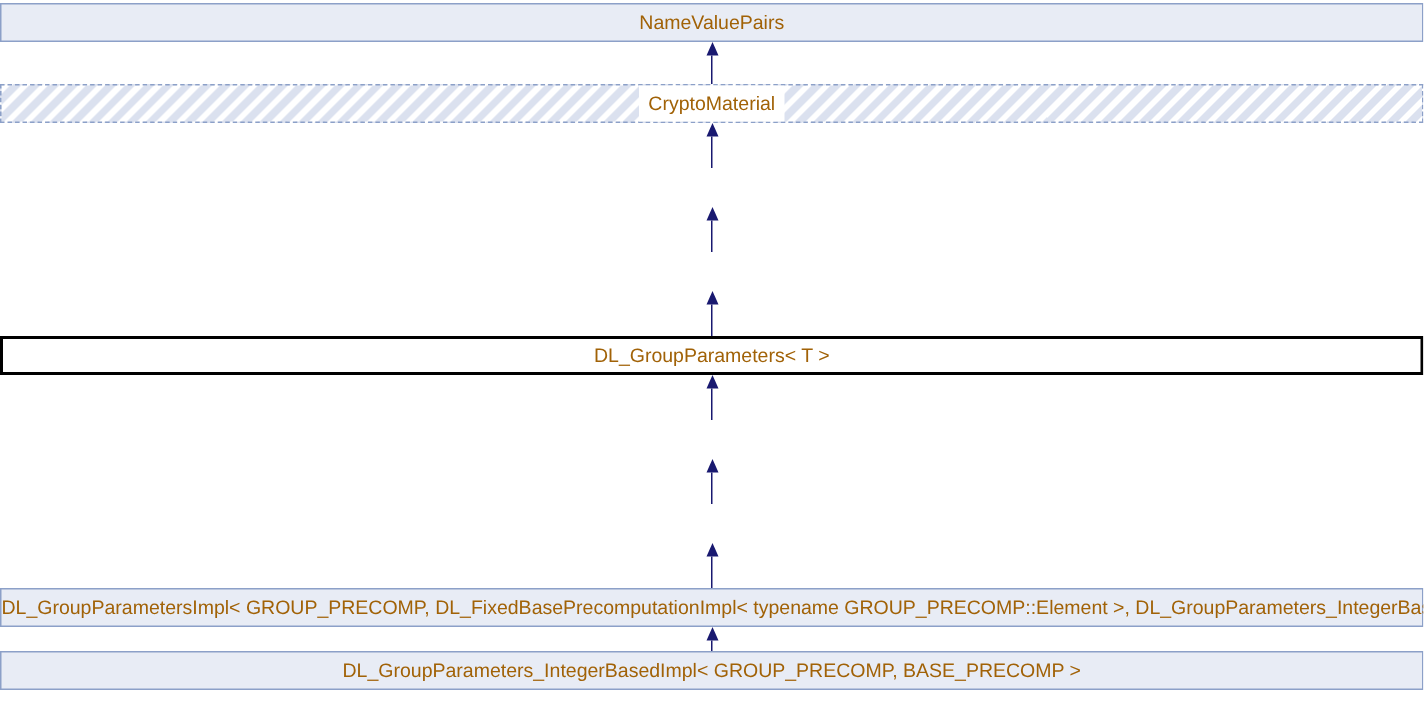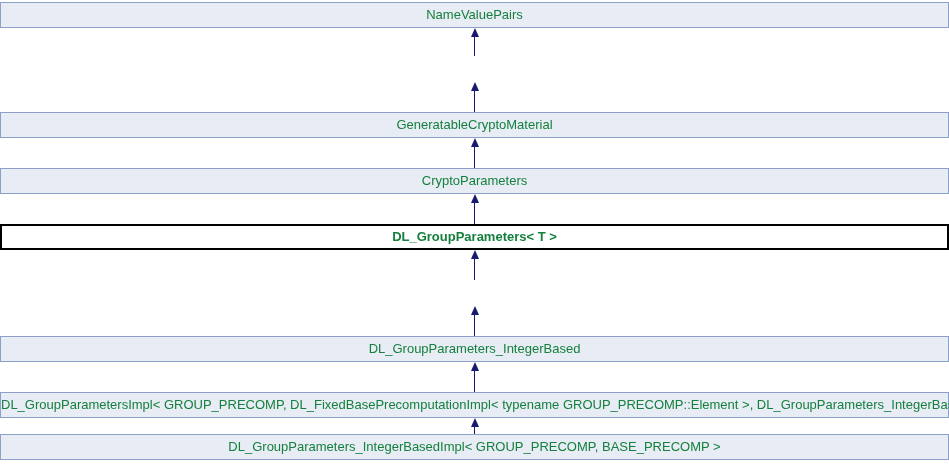--- a/index.html
+++ b/index.html
@@ -15,28 +15,27 @@
     position: absolute;
     left: 0;
     width: 949px;
     height: 26px;
     box-sizing: border-box;
     background: var(--node-fill, #e8ecf5);
     border: 1px solid var(--node-border, #8ca0c8);
     text-align: center;
     line-height: 24px;
     font-size: 13px;
-    color: #15803d;
+    color: #a16207;
     white-space: nowrap;
   }
   .node.current {
     background: var(--current-fill, #ffffff);
     border: 2px solid var(--current-border, #000000);
     line-height: 22px;
-    font-weight: bold;
   }
   .node.hatched {
     background: repeating-linear-gradient(
       135deg,
       #ffffff 0px, #ffffff 4px,
       var(--hatch-stripe, #dbe1ef) 4px, var(--hatch-stripe, #dbe1ef) 9px
     );
     border: 1px dashed var(--node-border, #8ca0c8);
   }
   .node-label { display: inline-block; }
@@ -73,38 +72,35 @@
 
   <div class="node" style="top:2px">
     <span class="node-label">NameValuePairs</span>
   </div>
 
   <div class="edge" style="top:28px;height:28px">
     <span class="arrowhead"></span>
     <span class="edge-line"></span>
   </div>
 
+  <div class="node hatched" style="top:56px">
+    <span class="node-label">CryptoMaterial</span>
+  </div>
 
   <div class="edge" style="top:82px;height:30px">
     <span class="arrowhead"></span>
     <span class="edge-line"></span>
   </div>
 
-  <div class="node" style="top:112px">
-    <span class="node-label">GeneratableCryptoMaterial</span>
-  </div>
 
   <div class="edge" style="top:138px;height:30px">
     <span class="arrowhead"></span>
     <span class="edge-line"></span>
   </div>
 
-  <div class="node" style="top:168px">
-    <span class="node-label">CryptoParameters</span>
-  </div>
 
   <div class="edge" style="top:194px;height:30px">
     <span class="arrowhead"></span>
     <span class="edge-line"></span>
   </div>
 
   <div class="node current" style="top:224px">
     <span class="node-label">DL_GroupParameters&lt; T &gt;</span>
   </div>
 
@@ -112,23 +108,20 @@
     <span class="arrowhead"></span>
     <span class="edge-line"></span>
   </div>
 
 
   <div class="edge" style="top:306px;height:30px">
     <span class="arrowhead"></span>
     <span class="edge-line"></span>
   </div>
 
-  <div class="node" style="top:336px">
-    <span class="node-label">DL_GroupParameters_IntegerBased</span>
-  </div>
 
   <div class="edge" style="top:362px;height:30px">
     <span class="arrowhead"></span>
     <span class="edge-line"></span>
   </div>
 
   <div class="node" style="top:392px">
     <span class="node-label">DL_GroupParametersImpl&lt; GROUP_PRECOMP, DL_FixedBasePrecomputationImpl&lt; typename GROUP_PRECOMP::Element &gt;, DL_GroupParameters_IntegerBased &gt;</span>
   </div>
 

